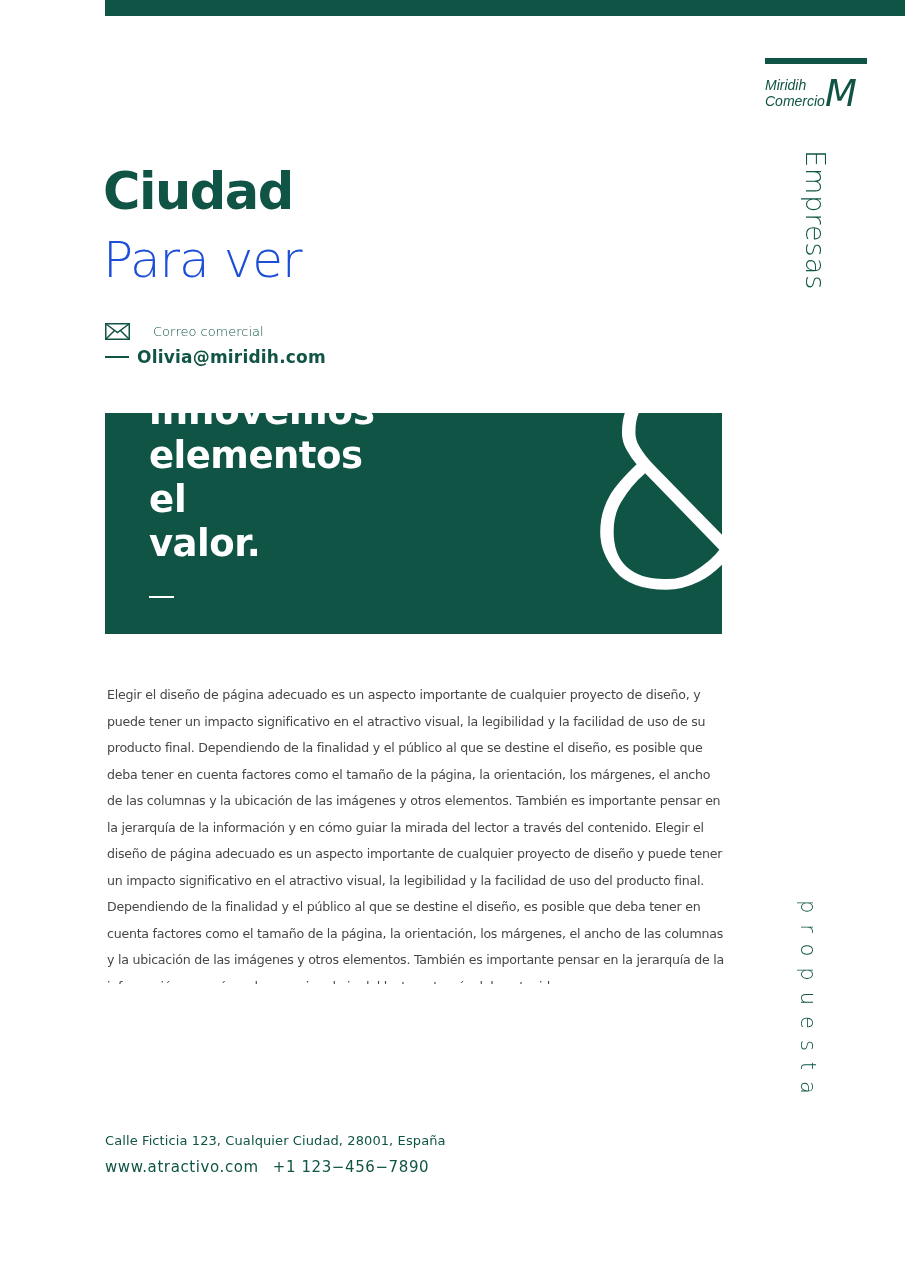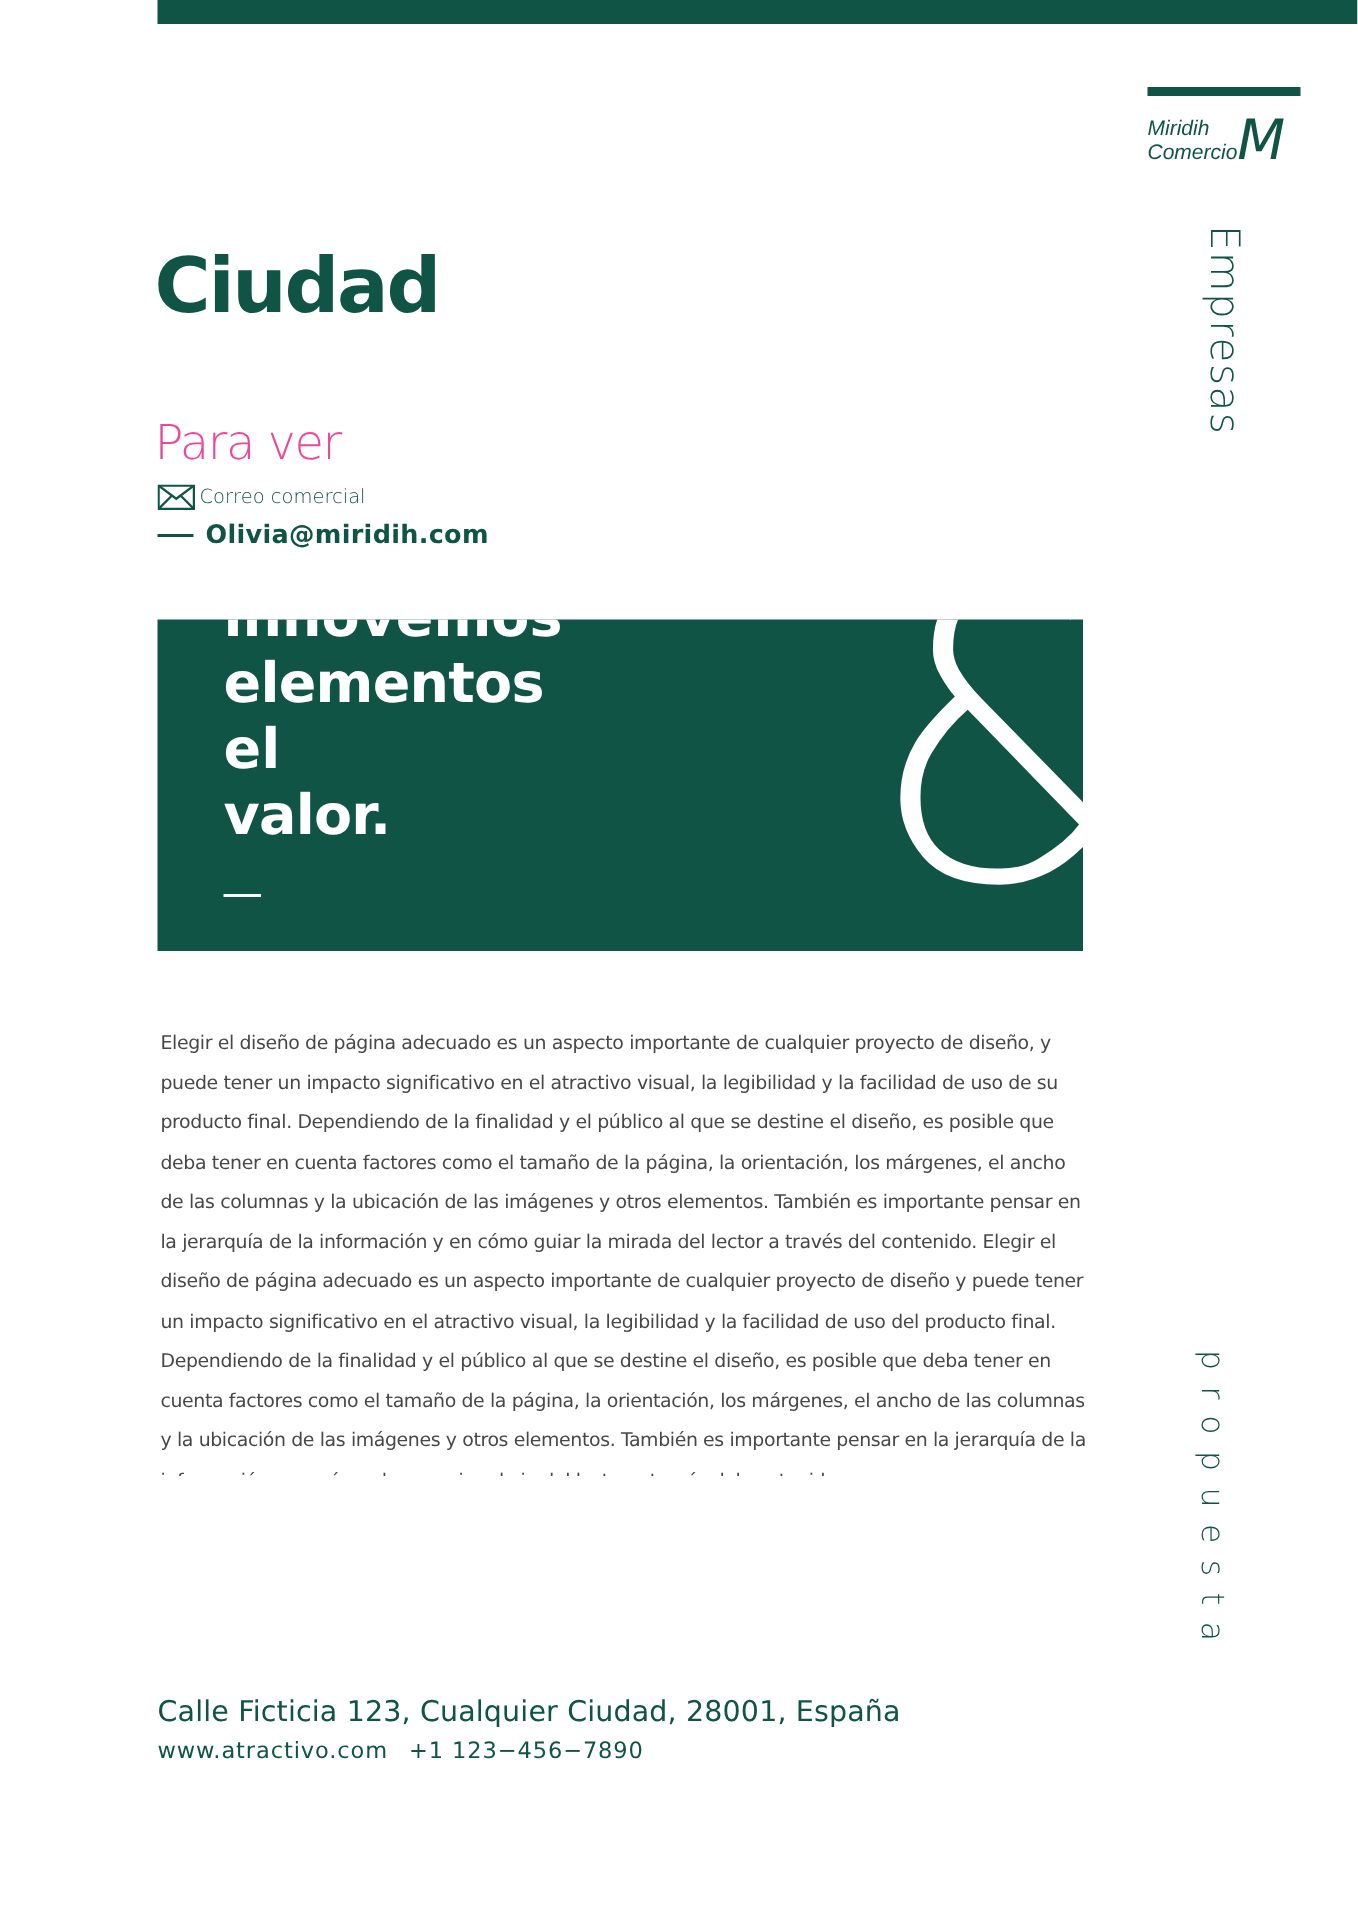--- a/index.html
+++ b/index.html
@@ -21,43 +21,43 @@
       color: #0f5444;
     }
     .vert-propuesta {
       position: absolute; left: 796px; top: 900px;
       writing-mode: vertical-rl;
       font-family: "DejaVu Sans", sans-serif; font-size: 21px; letter-spacing: 11px;
       color: #0f5444; font-weight: 300;
     }
 
     .title-bold { position: absolute; left: 103px; top: 160px; font-family: "DejaVu Sans", sans-serif; font-weight: bold; font-size: 51px; letter-spacing: -1.5px; color: #0f5444; line-height: 64px; }
-    .title-light { position: absolute; left: 103px; top: 228px; font-family: "DejaVu Sans", sans-serif; font-weight: 200; font-size: 32px; letter-spacing: -1px; color: #ec4899; line-height: 64px; margin-top: 35px; }
+    .title-light { position: absolute; left: 103px; top: 228px; font-family: "DejaVu Sans", sans-serif; font-weight: 200; font-size: 50px; letter-spacing: -1px; color: #1d4ed8; line-height: 64px; }
 
     .contact { position: absolute; left: 105px; top: 322px; }
     .contact-row { display: flex; align-items: center; height: 18px; }
     .contact-row + .contact-row { margin-top: 7px; height: 20px; }
     .mail-icon { width: 26px; display: inline-flex; }
     .dash-icon { width: 26px; display: inline-flex; align-items: center; }
     .dash-icon span { display: block; width: 24px; height: 1.5px; background: #0f5444; }
-    .contact-label { font-family: "DejaVu Sans", sans-serif; font-size: 13px; font-weight: 300; color: #0f5444; margin-left: 2px; }
+    .contact-label { font-family: "DejaVu Sans", sans-serif; font-size: 13px; font-weight: 300; color: #0f5444; margin-left: 22px; }
     .contact-email { font-family: "DejaVu Sans", sans-serif; font-size: 17px; font-weight: 700; color: #0f5444; margin-left: 6px; letter-spacing: 0.2px; }
 
     .banner { position: absolute; left: 105px; top: 413px; width: 617px; height: 221px; background: #0f5444; overflow: hidden; }
     .banner-lines { position: absolute; left: 44px; top: -23px; color: #ffffff; }
     .banner-line { font-family: "DejaVu Sans", sans-serif; font-size: 37px; line-height: 44px; color: #ffffff; white-space: nowrap; }
     .banner-line.light { font-weight: 700; }
     .banner-line.bold { font-weight: bold; letter-spacing: -0.5px; }
     .banner-dash { position: absolute; left: 44px; top: 183px; width: 25px; height: 1.5px; background: #ffffff; }
     .amp { position: absolute; left: 472px; top: -70px; font-family: "DejaVu Sans", sans-serif; font-weight: 200; font-size: 270px; line-height: 300px; color: #ffffff; }
 
     .body-text { position: absolute; left: 107px; top: 682px; width: 620px; font-family: "DejaVu Sans", sans-serif; font-size: 12.6px; line-height: 26.5px; color: #474747; letter-spacing: -0.25px; height: 302px; overflow: hidden; }
 
     .footer { position: absolute; left: 105px; top: 1128px; font-family: "DejaVu Sans", sans-serif; color: #0f5444; }
-    .footer-address { font-size: 19px; line-height: 26px; letter-spacing: 0.1px; }
+    .footer-address { font-size: 13px; line-height: 26px; letter-spacing: 0.1px; }
     .footer-web { font-size: 15px; line-height: 26px; letter-spacing: 0.6px; }
     .footer-web span + span { margin-left: 14px; margin-top: 16px; }
   </style>
 </head>
 <body>
 
 <div class="top-bar"></div>
 
 <div class="logo">
   <div class="logo-bar"></div>

